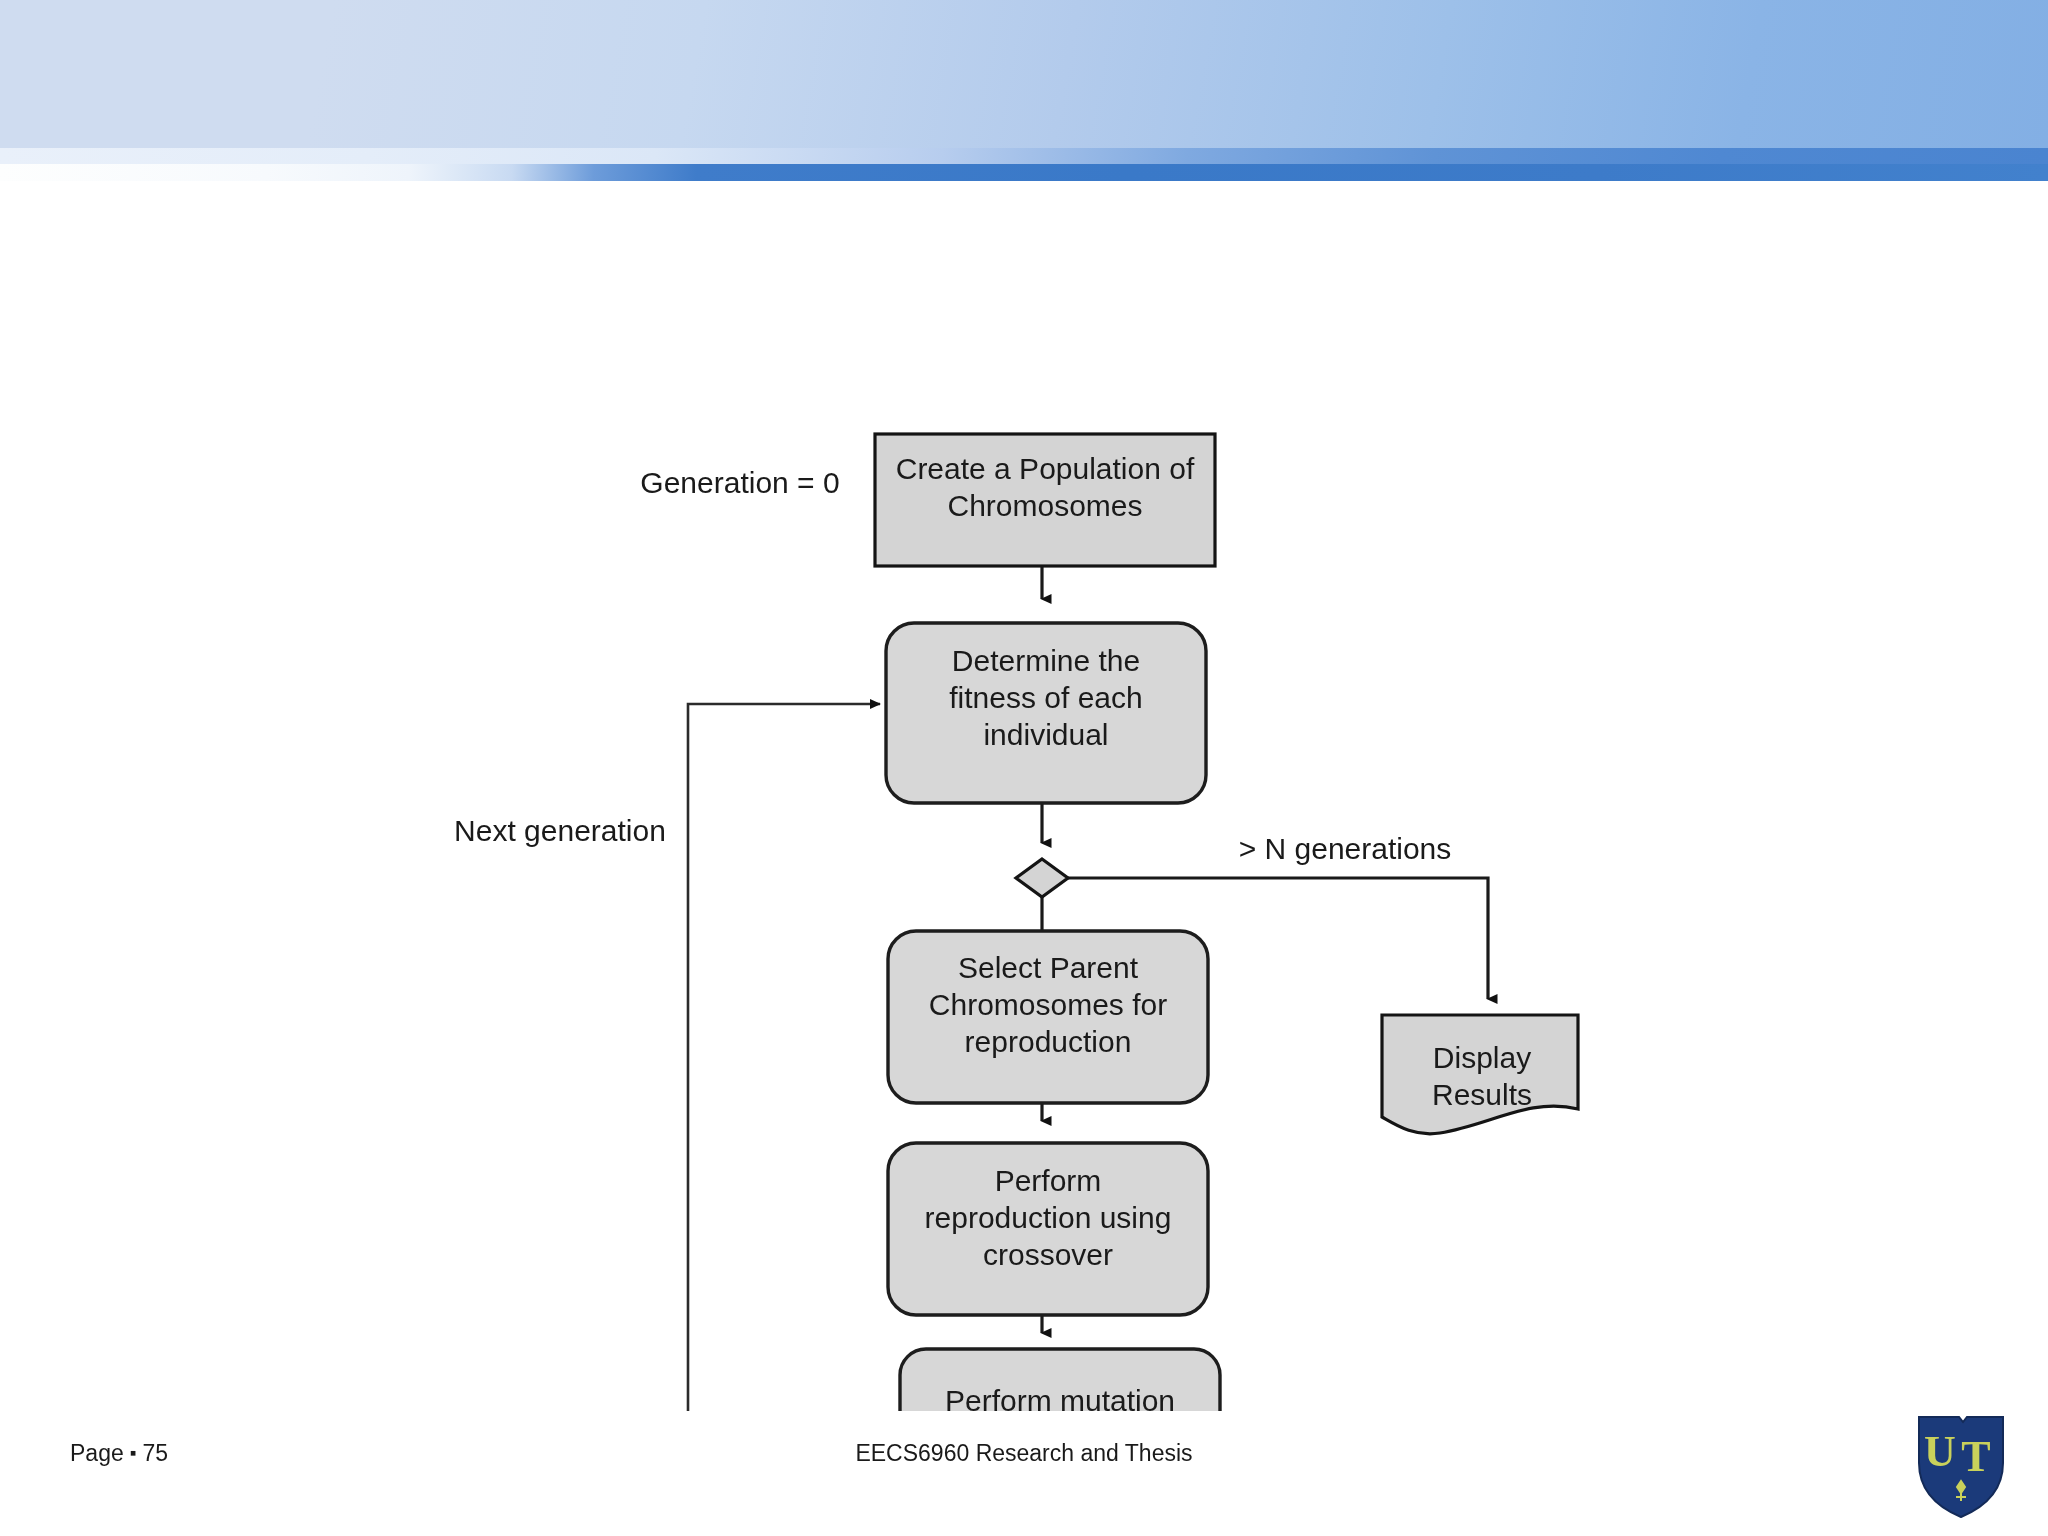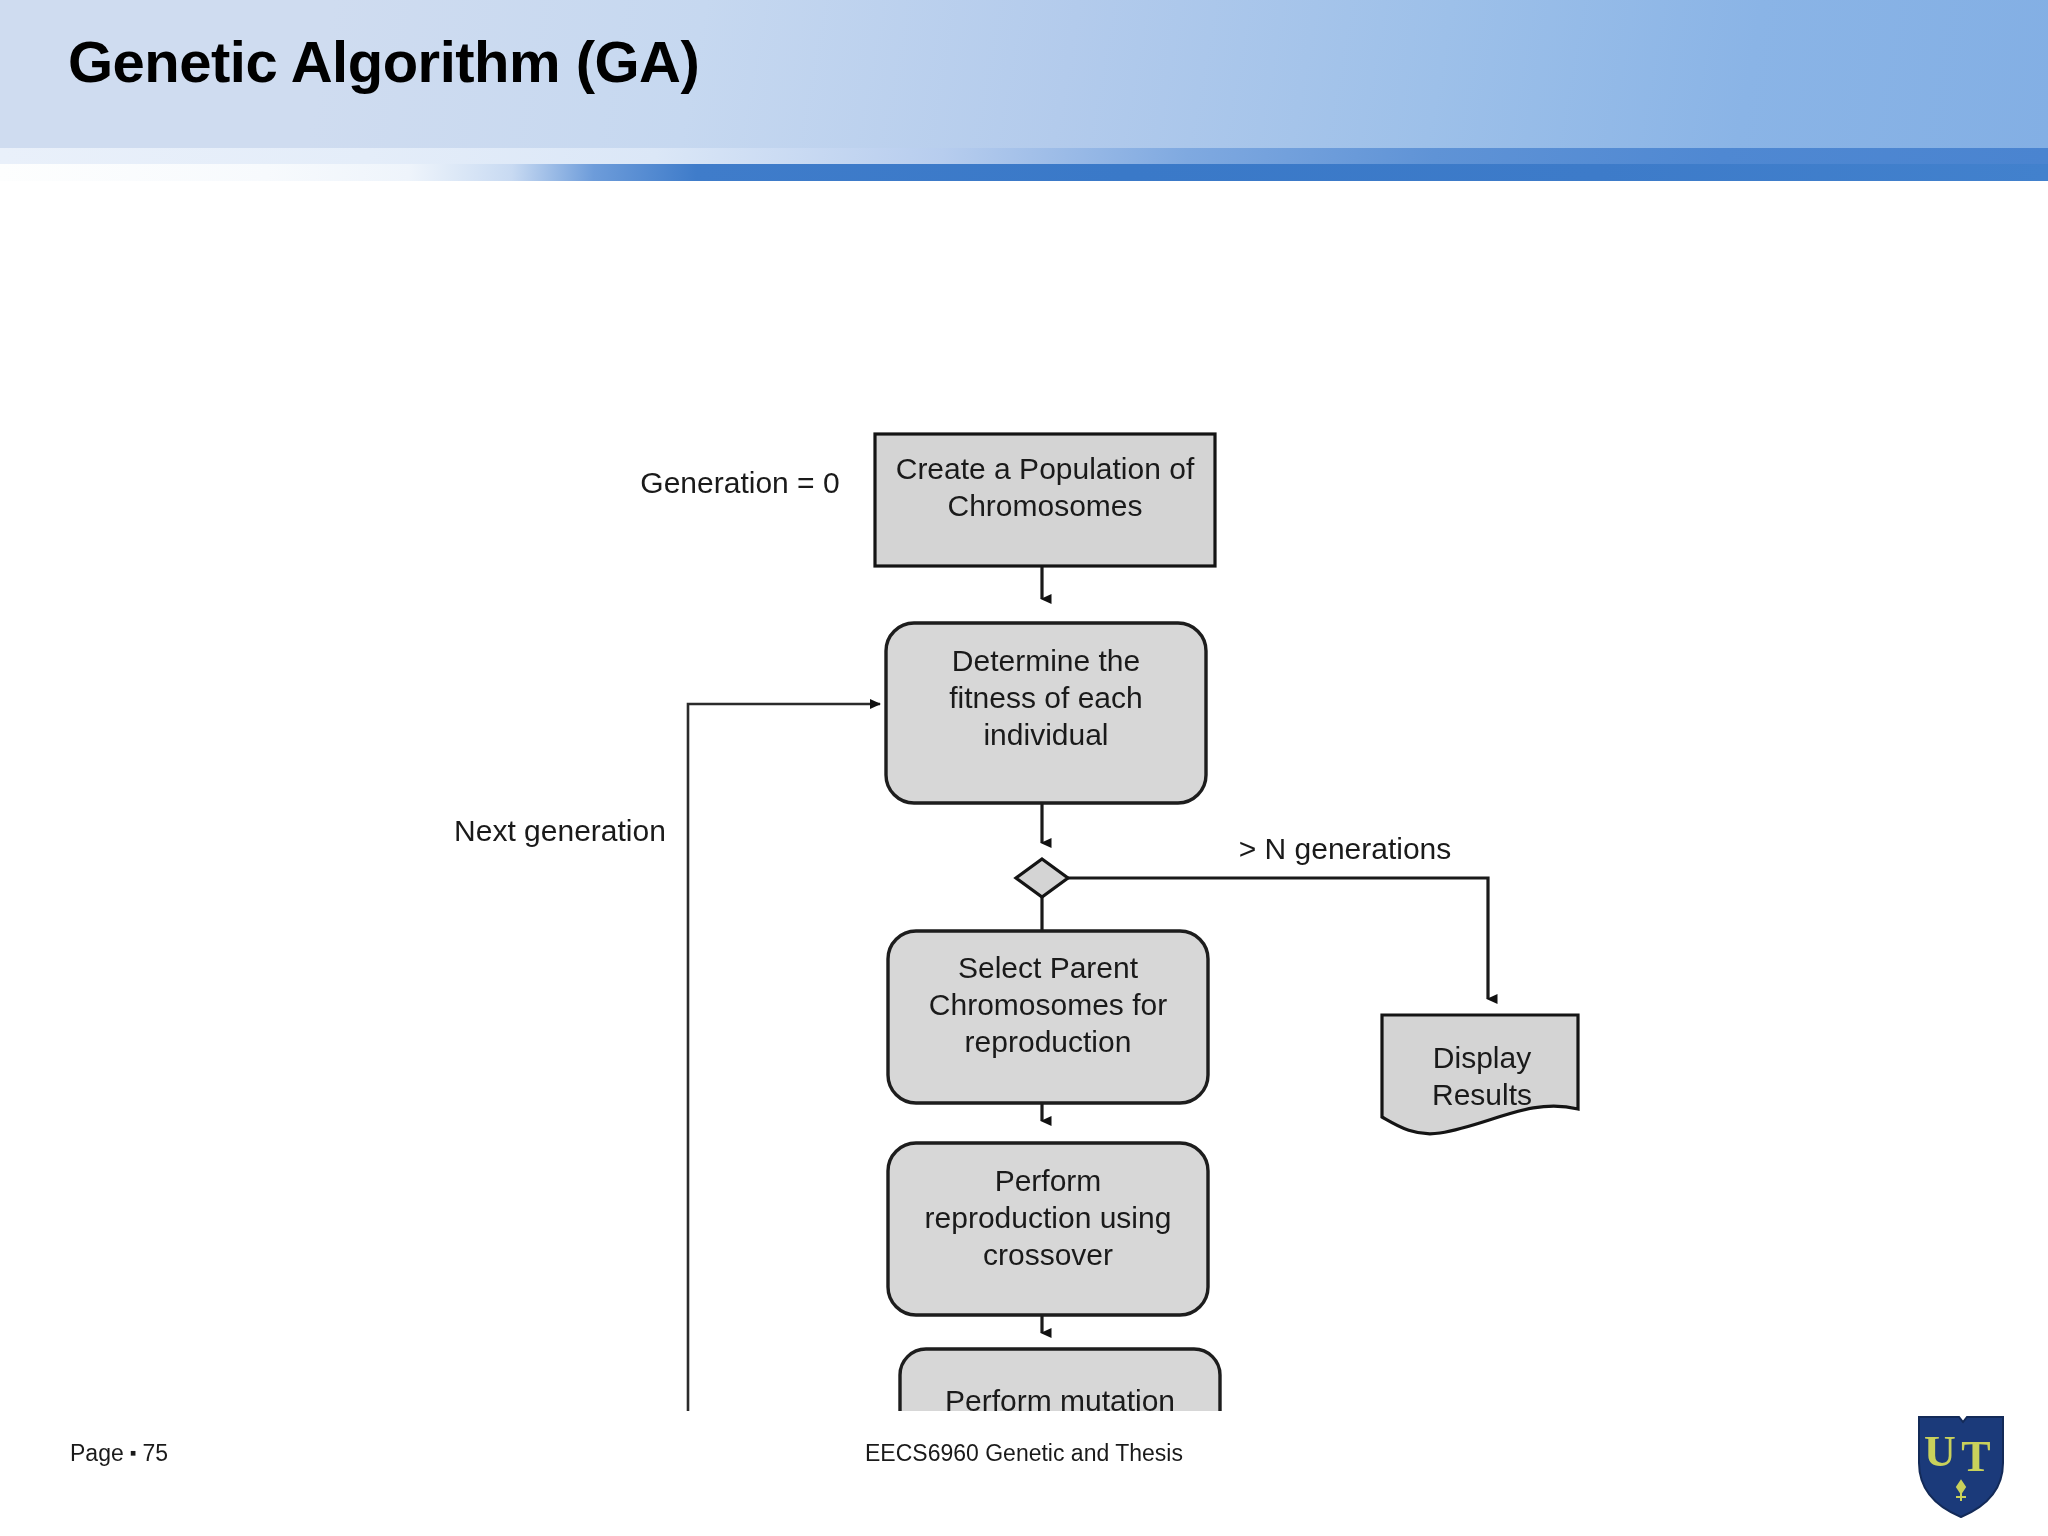--- a/index.html
+++ b/index.html
@@ -164,21 +164,20 @@
     height: 110px;
   }
 </style>
 </head>
 <body>
 
 <div id="header-hotspot">
   <div id="slide-header"></div>
   <div id="slide-header-lower"></div>
   <div id="slide-header-rule"></div>
-  <div id="page-title">Genetic Algorithm (GA)</div>
 </div>
 
 <div id="slide-body">
 
   <svg id="flowchart-svg" viewBox="0 0 2048 1240">
     <defs>
       <marker id="arrowdown" markerWidth="14" markerHeight="14" refX="5" refY="9.5" orient="auto" markerUnits="userSpaceOnUse">
         <path d="M0,0 L10,0 L5,11 Z" fill="#111111"></path>
       </marker>
       <marker id="arrowright" markerWidth="14" markerHeight="14" refX="10" refY="5" orient="auto" markerUnits="userSpaceOnUse">
@@ -264,21 +263,21 @@
 
     <text class="fc-label" x="1345" y="678" text-anchor="middle">&gt; N generations</text>
   </svg>
 
 </div>
 
 <div id="slide-footer">
   <div id="footer-page">
     <span>Page</span><span class="sep">▪</span><span>75</span>
   </div>
-  <div id="footer-center">EECS6960 Genetic and Thesis</div>
+  <div id="footer-center">EECS6960 Research and Thesis</div>
 </div>
 
 <svg id="footer-logo" viewBox="0 0 96 110">
   <path d="M6,6 L46,6 L50,11 L54,6 L90,6 L90,52
            C90,80 72,96 48,106
            C24,96 6,80 6,52 Z" fill="#1b3a7a" stroke="#132a58" stroke-width="2"></path>
   <text x="27" y="55" font-family="Liberation Serif, serif" font-size="44" font-weight="bold" fill="#c9d15b" text-anchor="middle">U</text>
   <text x="63" y="60" font-family="Liberation Serif, serif" font-size="44" font-weight="bold" fill="#c9d15b" text-anchor="middle">T</text>
   <path d="M48,70 L52,76 L48,82 L44,76 Z M48,82 L48,90 M43,86 L53,86" fill="#c9d15b" stroke="#c9d15b" stroke-width="2"></path>
 </svg>

